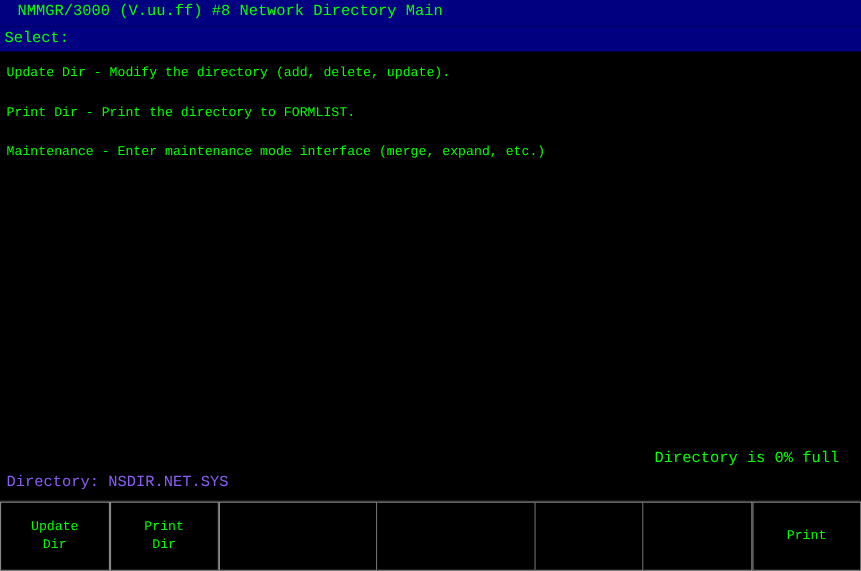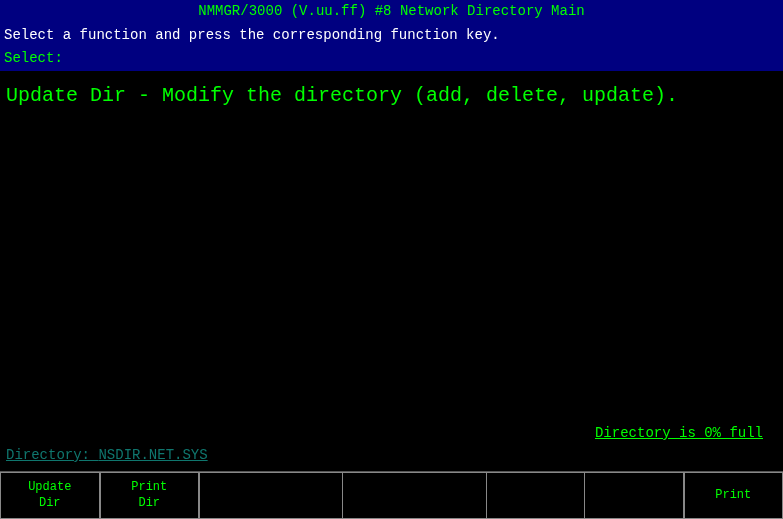--- a/index.html
+++ b/index.html
@@ -22,21 +22,20 @@
       display: flex;
       flex-direction: column;
       background: #000;
     }
     #title-bar {
       background: #000080;
       color: #00ff00;
       padding: 2px 16px;
       font-size: 14px;
       line-height: 1.4;
-      text-align: center;
     }
     #header-bar {
       background: #000080;
       color: #ffffff;
       padding: 2px 4px;
       font-size: 14px;
       line-height: 1.4;
     }
     #command-bar {
       background: #000080;
@@ -47,43 +46,41 @@
     }
     #main-content {
       flex: 1;
       background: #000;
       padding: 10px 6px 4px 6px;
       position: relative;
     }
     .menu-item {
       margin-bottom: 18px;
       color: #00ff00;
-      font-size: 20px;
+      font-size: 12px;
       line-height: 1.5;
     }
     #dir-status {
       position: absolute;
       bottom: 30px;
       right: 20px;
       color: #00ff00;
       font-size: 14px;
-      text-decoration: underline;
     }
     #dir-path {
       position: absolute;
       bottom: 8px;
       left: 6px;
-      color: #0f766e;
+      color: #8b5cf6;
       font-size: 14px;
-      text-decoration: underline;
     }
     #function-bar {
       display: flex;
       flex-direction: row;
-      height: 48px;
+      height: 64px;
       border-top: 1px solid #555;
       background: #000;
     }
     .fn-key {
       border: 1px solid #888;
       background: #000;
       color: #00ff00;
       font-family: 'Courier New', Courier, monospace;
       font-size: 12px;
       display: flex;
@@ -103,30 +100,33 @@
       background: #000;
     }
   </style>
 </head>
 <body>
 
 <div id="screen">
   <div id="title-bar">
     <span>NMMGR/3000 (V.uu.ff) #8  Network Directory Main</span>
   </div>
-  <div id="header-bar">
-    <span>Select a function and press the corresponding function key.</span>
-  </div>
   <div id="command-bar">
     <span>Select:</span>
   </div>
 
   <div id="main-content">
     <div class="menu-item">
       <span>Update Dir  -  Modify the directory (add, delete, update).</span>
+    </div>
+    <div class="menu-item">
+      <span>Print Dir   -  Print the directory to FORMLIST.</span>
+    </div>
+    <div class="menu-item">
+      <span>Maintenance -  Enter maintenance mode interface (merge, expand, etc.)</span>
     </div>
 
     <div id="dir-status">
       <span>Directory is   0% full</span>
     </div>
     <div id="dir-path">
       <span>Directory:</span>
       <span> </span><span>NSDIR.NET.SYS</span>
     </div>
   </div>

